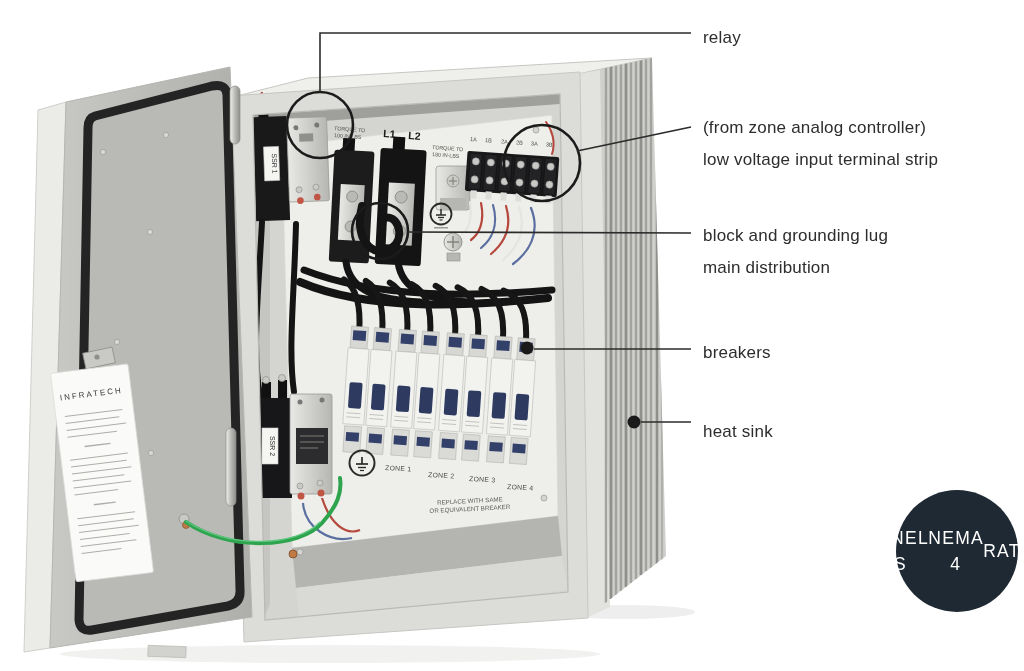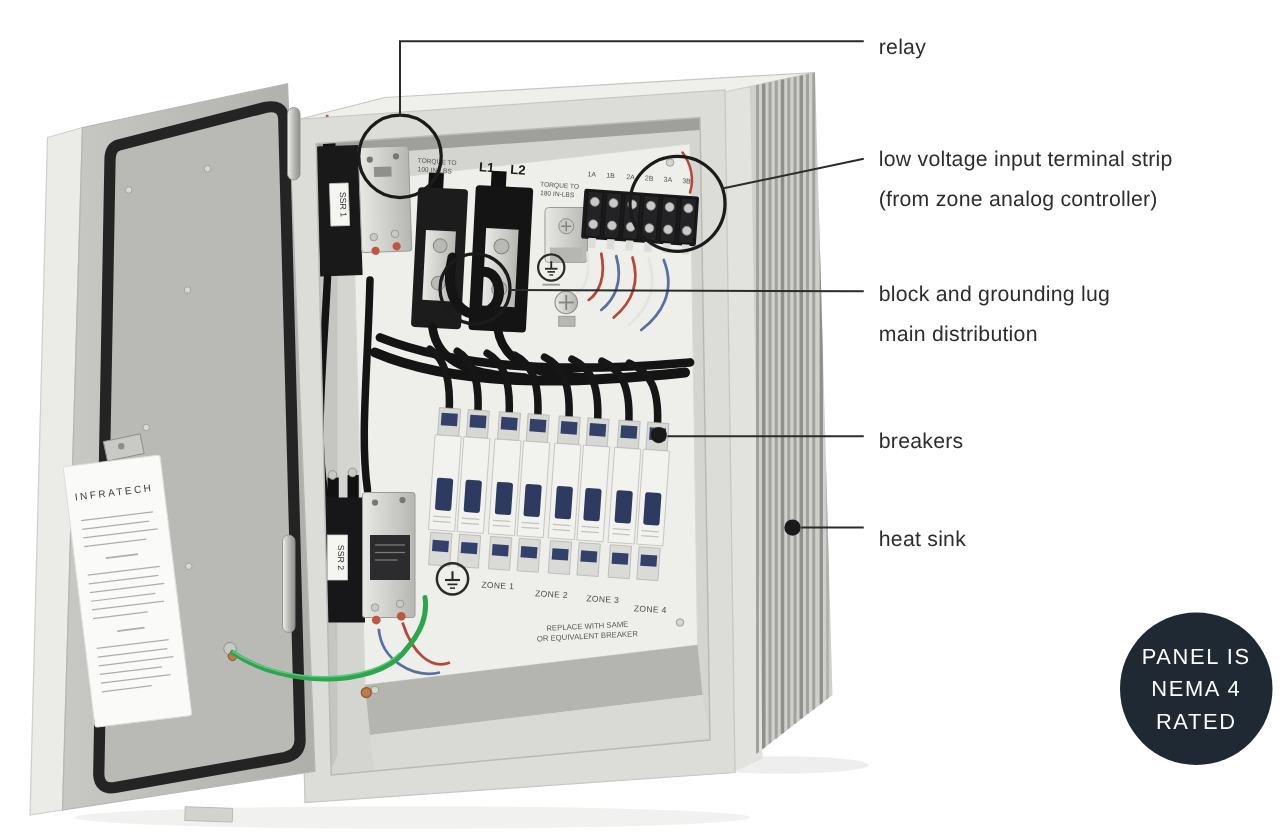--- a/index.html
+++ b/index.html
@@ -8,21 +8,21 @@
     background:#ffffff;font-family:"Liberation Sans",sans-serif;
   }
   .stage svg{position:absolute;left:0;top:0;}
   .callout{
     position:absolute;left:703px;color:#2d2d2d;
     font-size:17px;line-height:32px;letter-spacing:.2px;white-space:nowrap;
   }
   .badge{
     position:absolute;left:896px;top:490px;width:122px;height:122px;
     border-radius:50%;background:#1e2933;color:#ffffff;
-    display:flex;flex-direction:column;align-items:center;justify-content:center;
+    display:flex;align-items:center;justify-content:center;
     font-size:17.5px;line-height:26px;letter-spacing:1.3px;text-align:center;
   }
   text{font-family:"Liberation Sans",sans-serif;}
 </style>
 </head>
 <body>
 
 <div class="stage">
 
 <svg width="1024" height="671" viewBox="0 0 1024 671">
@@ -447,22 +447,22 @@
     <path d="M691,422 L641,422"></path>
   </g>
   <circle cx="527" cy="348" r="6.5" fill="#1a1a1a"></circle>
   <circle cx="634" cy="422" r="6.5" fill="#1a1a1a"></circle>
 </svg>
 
 <div class="callout" style="top:22px">
   <div>relay</div>
 </div>
 <div class="callout" style="top:112px">
+  <div>(from zone analog controller)</div>
   <div>low voltage input terminal strip</div>
-  <div>(from zone analog controller)</div>
 </div>
 <div class="callout" style="top:220px">
   <div>block and grounding lug</div>
   <div>main distribution</div>
 </div>
 <div class="callout" style="top:337px">
   <div>breakers</div>
 </div>
 <div class="callout" style="top:416px">
   <div>heat sink</div>

